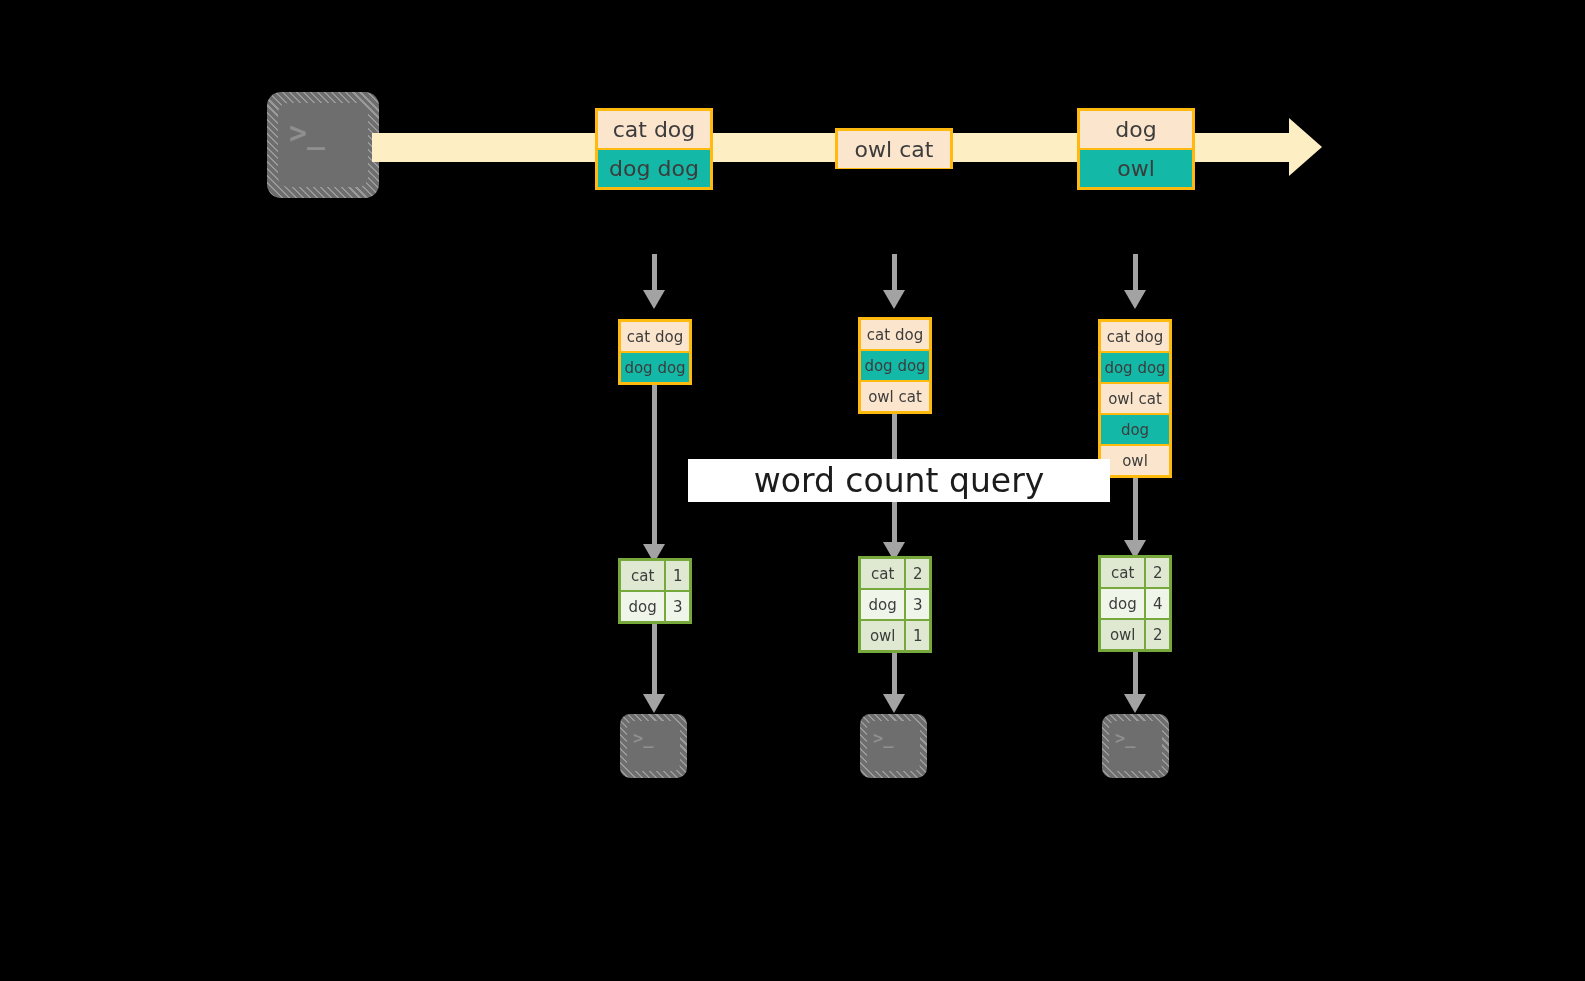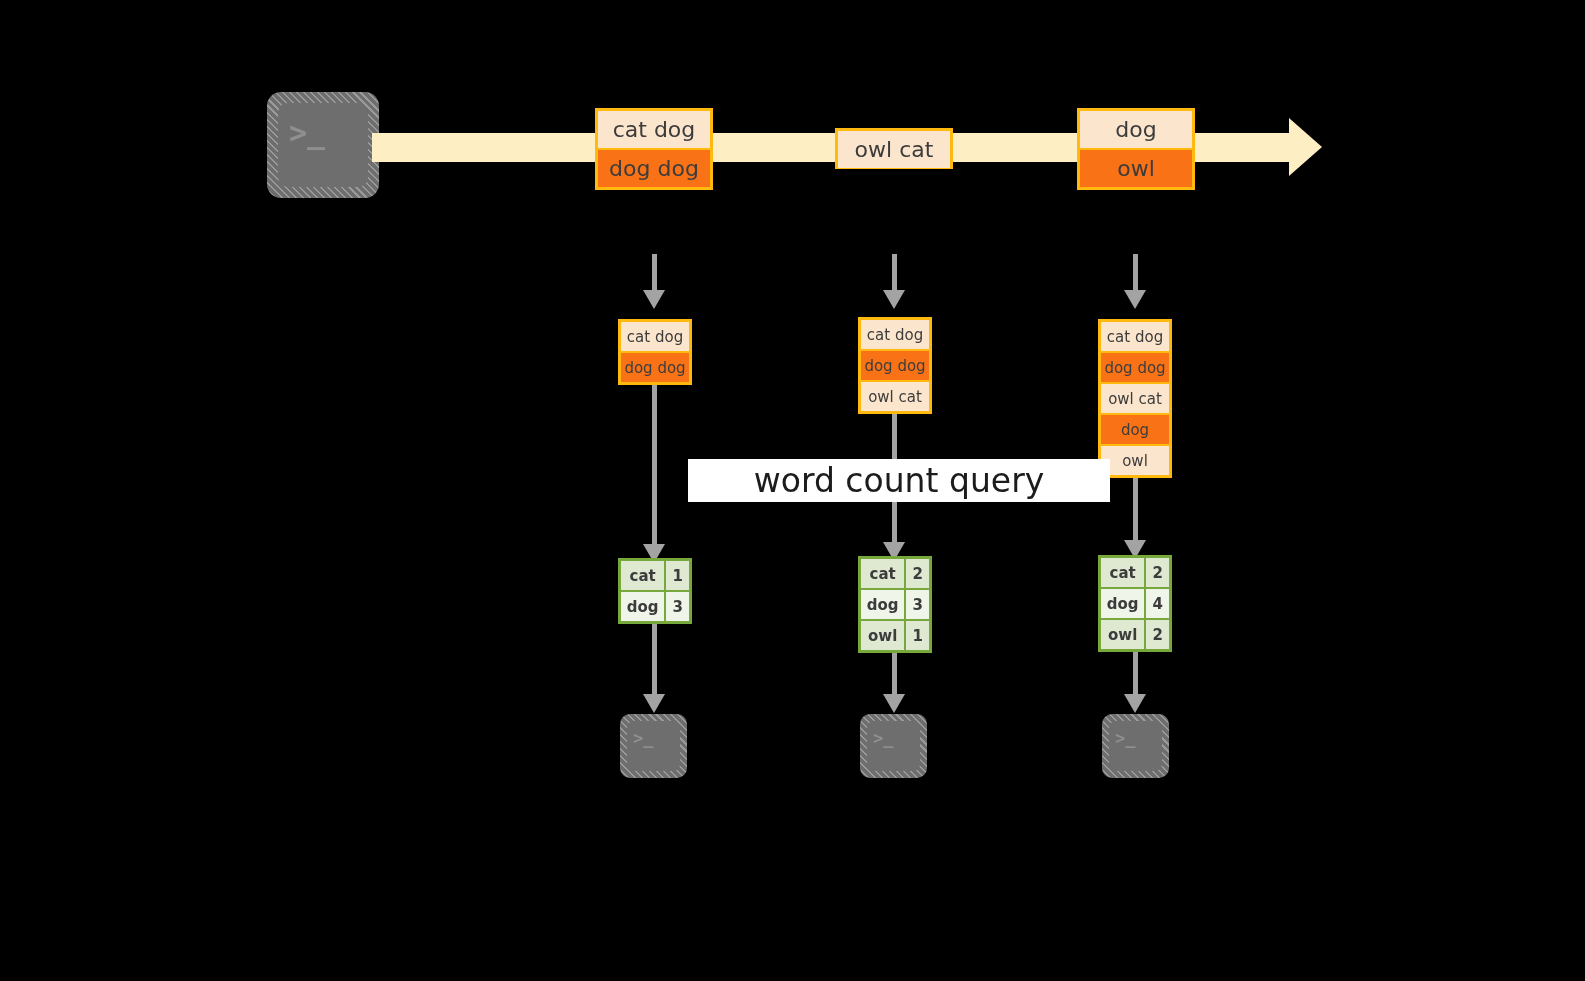--- a/index.html
+++ b/index.html
@@ -75,34 +75,33 @@
     box-sizing: border-box;
     border: 1px solid #ffb90f;
     color: #3c3c3c;
     display: flex;
     align-items: center;
     justify-content: center;
     white-space: nowrap;
     overflow: hidden;
   }
   .orow.dark  { background: #fce5cd; }
-  .orow.light { background: #f97316; }
+  .orow.light { background: #14b8a6; }
 
   
   .obox.top .orow { height: 39px; font-size: 22px; }
   
   .obox.mid .orow { height: 31px; font-size: 15px; }
 
   
   .gbox {
     position: absolute;
     box-sizing: border-box;
     border: 2px solid #76a83b;
     background: #76a83b;
-    font-weight: bold;
   }
   .grow { display: flex; }
   .gcell {
     box-sizing: border-box;
     border: 1px solid #76a83b;
     height: 31px;
     font-size: 15px;
     color: #3c3c3c;
     display: flex;
     align-items: center;

